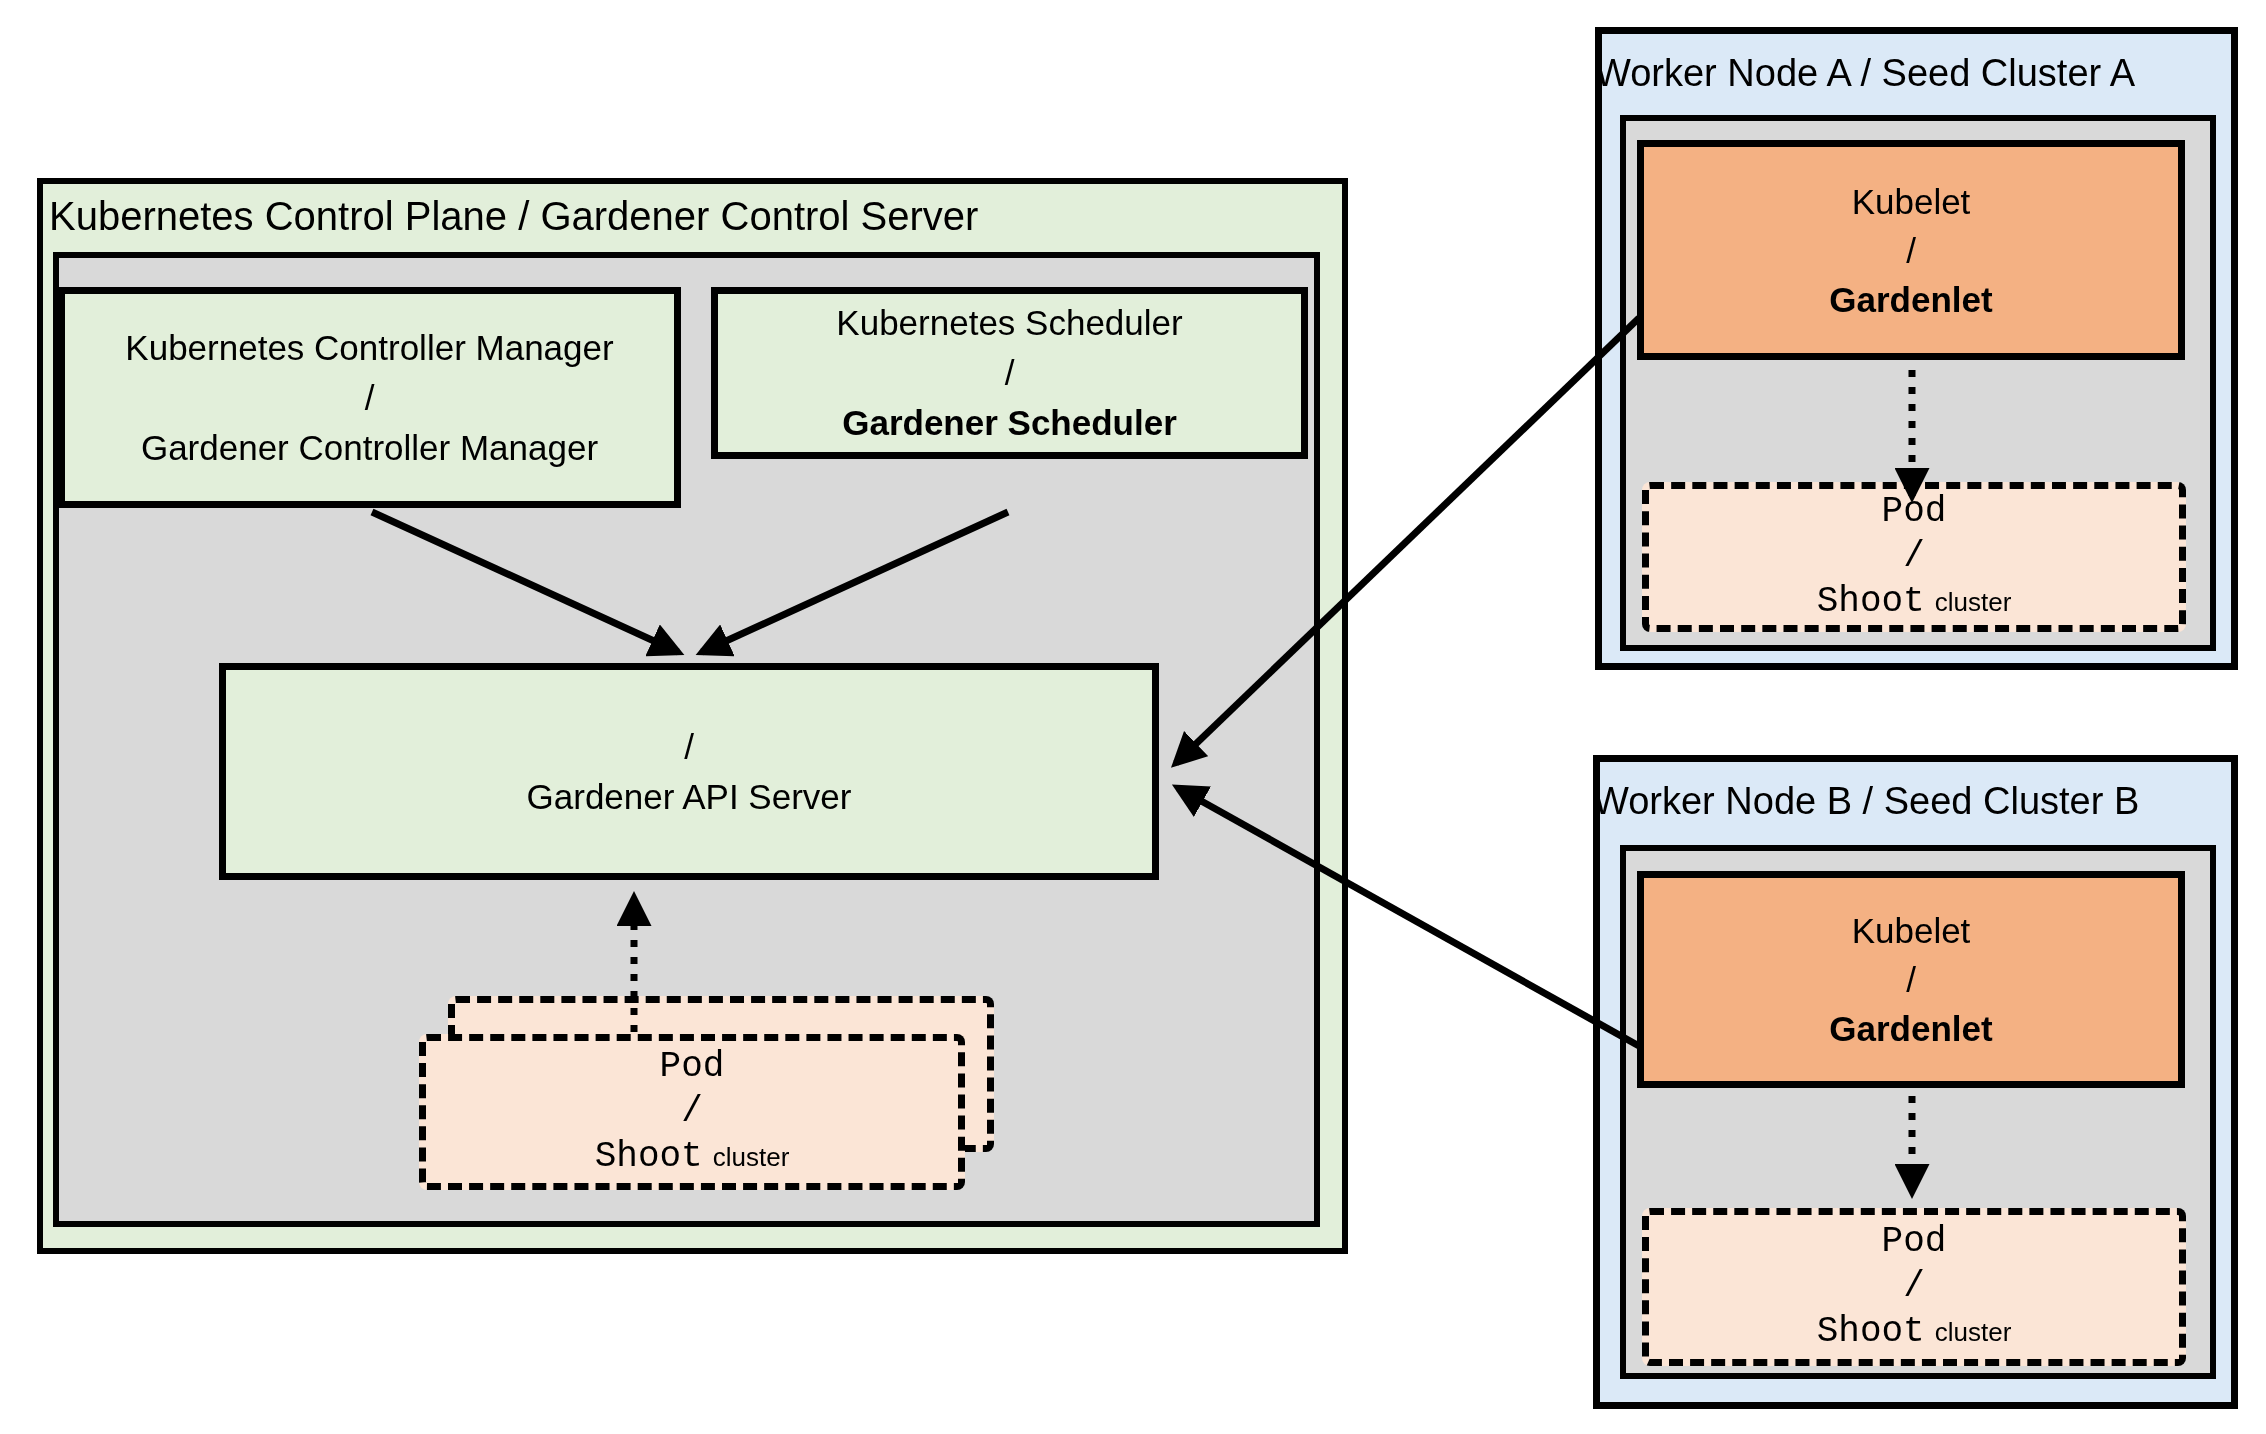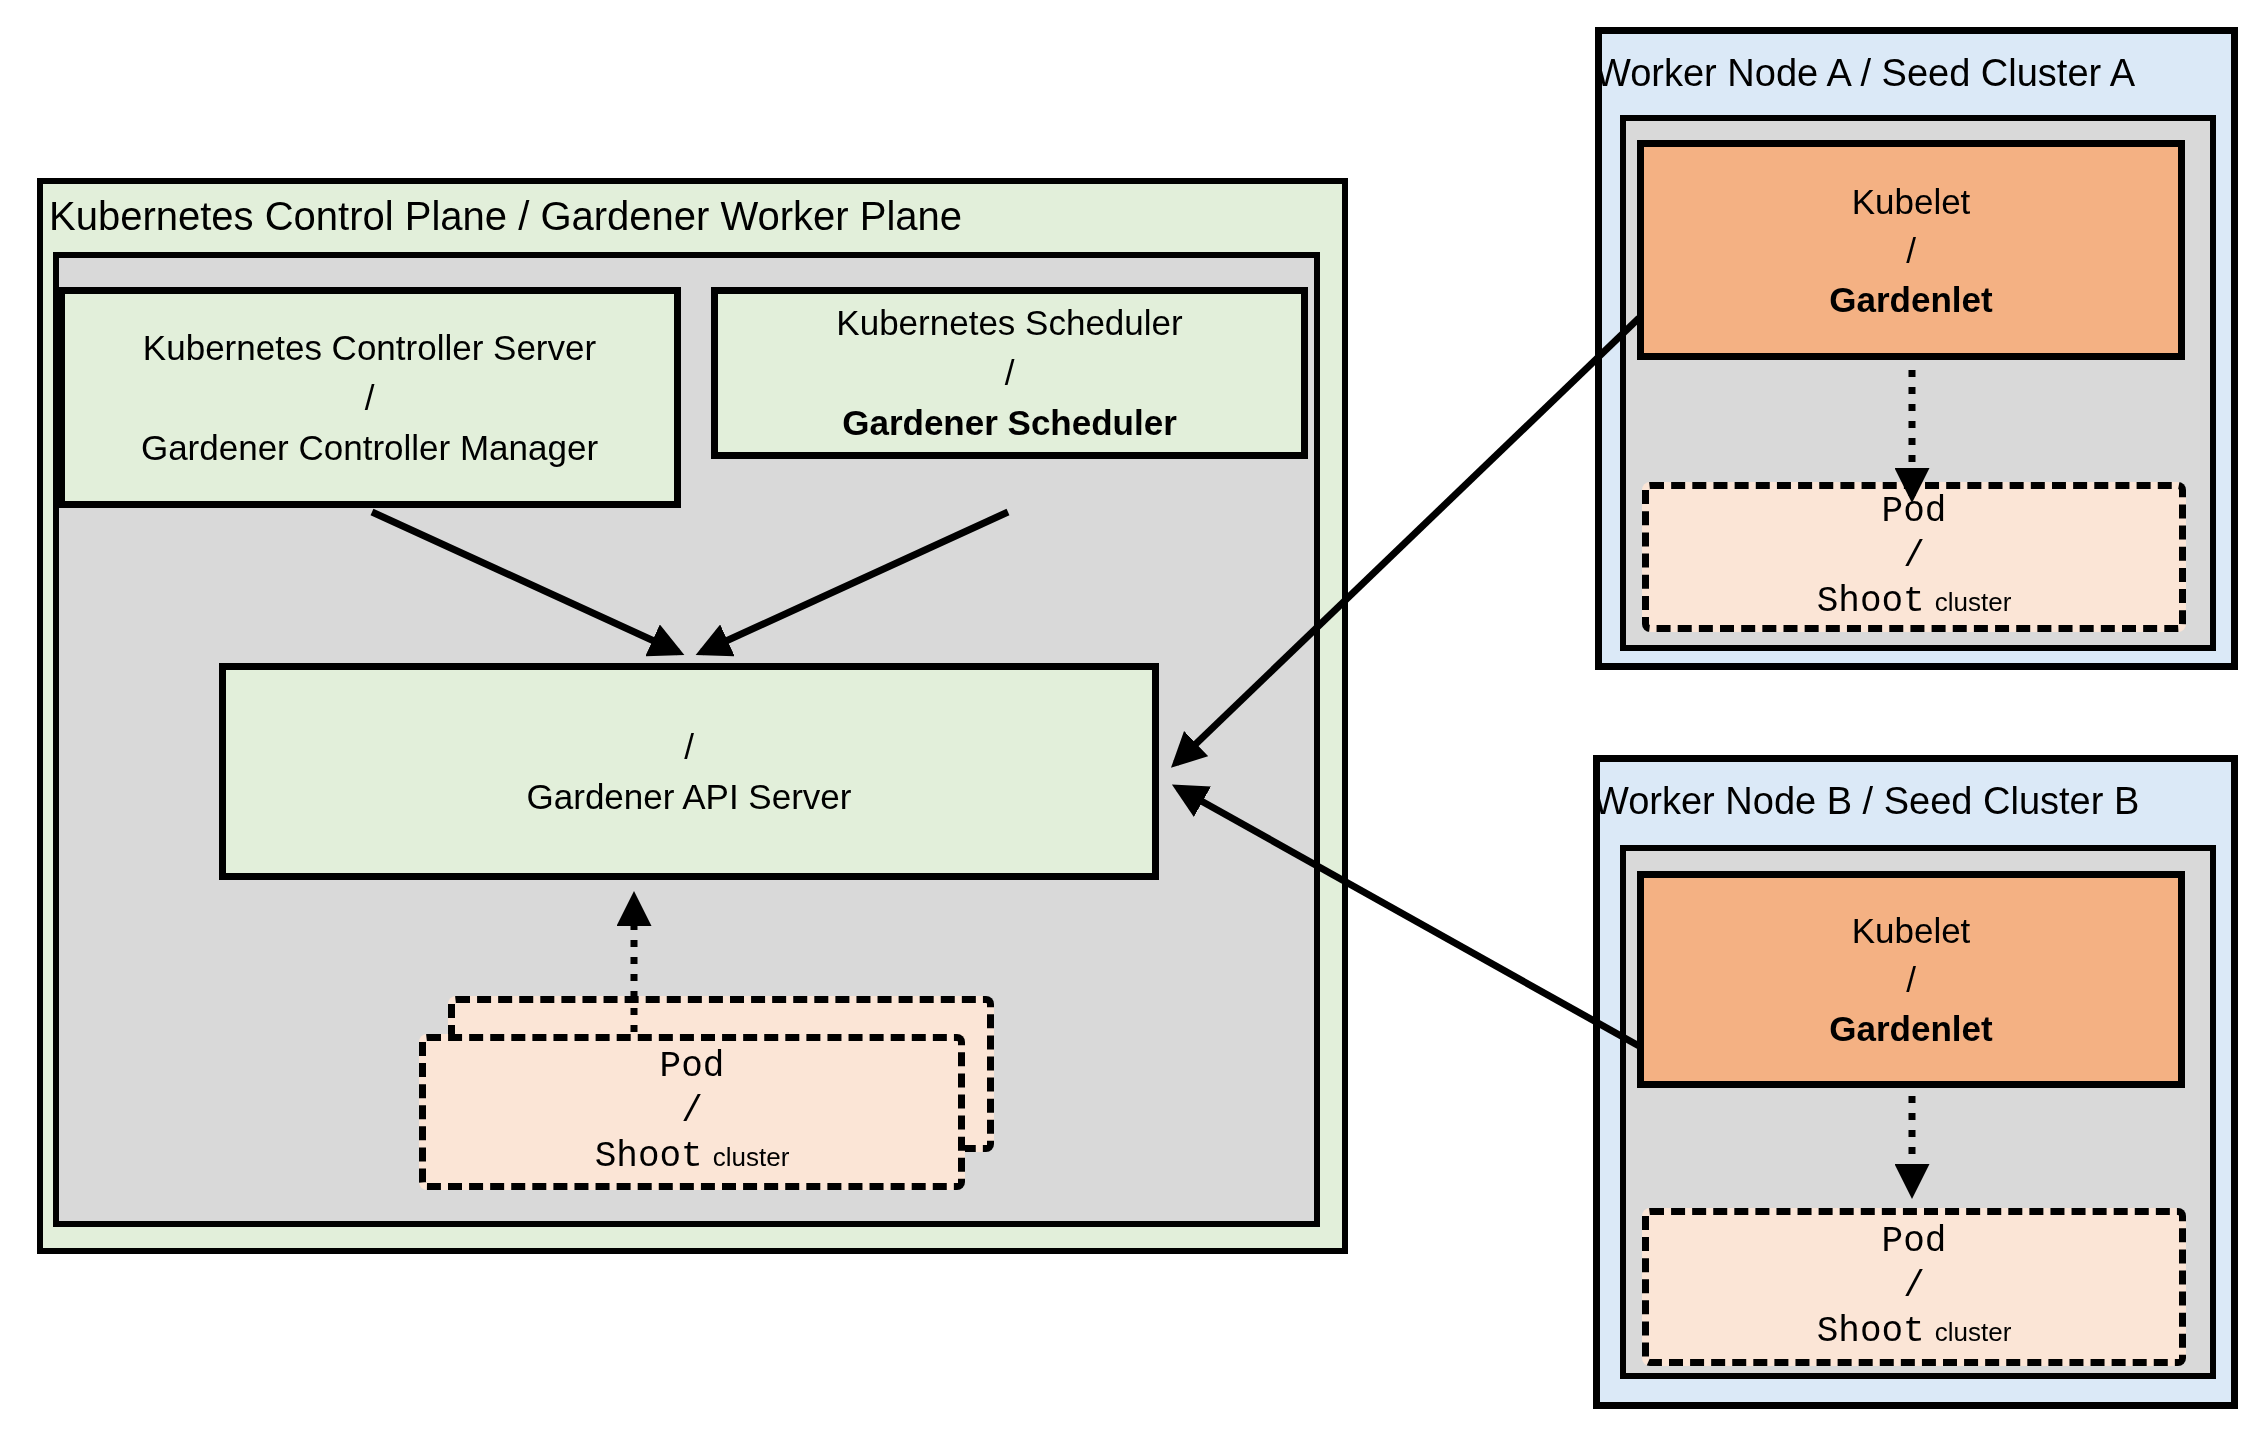--- a/index.html
+++ b/index.html
@@ -54,26 +54,26 @@
   svg.arrows{position:absolute;left:0;top:0;z-index:30;pointer-events:none;}
   .z1{z-index:1}.z2{z-index:2}
 </style>
 </head>
 <body>
 
 <div class="page">
 
   <div class="abs solid6 green" style="left:37px;top:178px;width:1311px;height:1076px;"></div>
 
-  <div class="abs cp-title" style="left:49px;top:185px;width:1100px;height:62px;">Kubernetes Control Plane / Gardener Worker Plane</div>
+  <div class="abs cp-title" style="left:49px;top:185px;width:1100px;height:62px;">Kubernetes Control Plane / Gardener Control Server</div>
 
   <div class="abs solid6 graybg" style="left:53px;top:252px;width:1267px;height:975px;"></div>
 
   <div class="abs solid7 green label-box" style="left:58px;top:287px;width:623px;height:221px;">
-    <div class="ln">Kubernetes Controller Server</div>
+    <div class="ln">Kubernetes Controller Manager</div>
     <div class="ln">/</div>
     <div class="ln">Gardener Controller Manager</div>
   </div>
 
   <div class="abs solid7 green label-box" style="left:711px;top:287px;width:597px;height:172px;">
     <div class="ln">Kubernetes Scheduler</div>
     <div class="ln">/</div>
     <div class="ln bold">Gardener Scheduler</div>
   </div>
 

